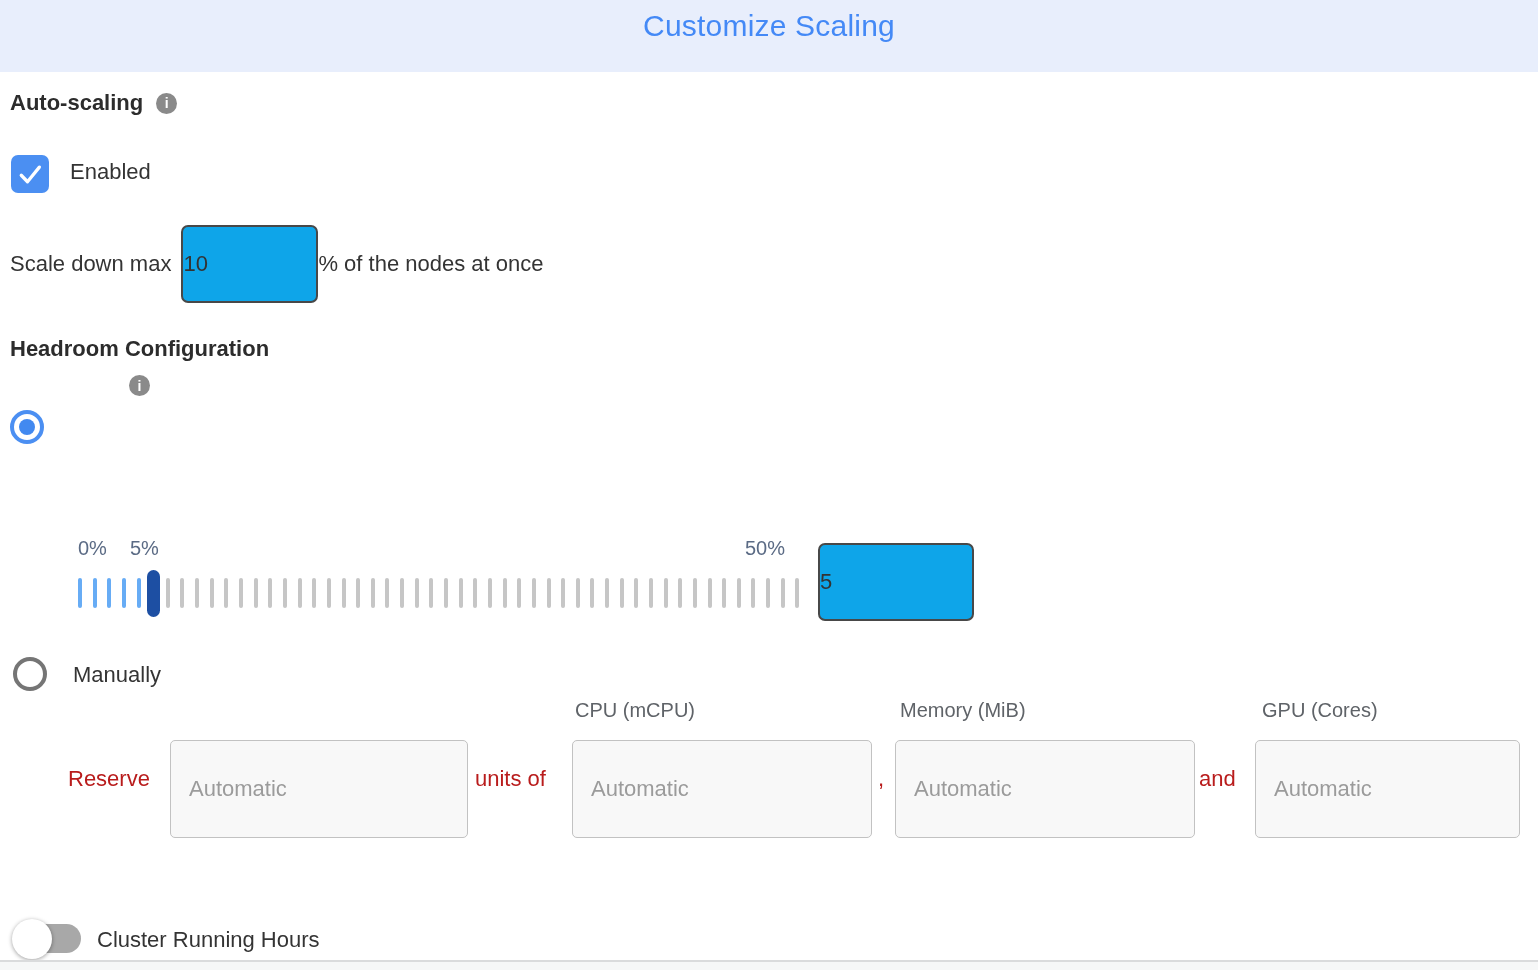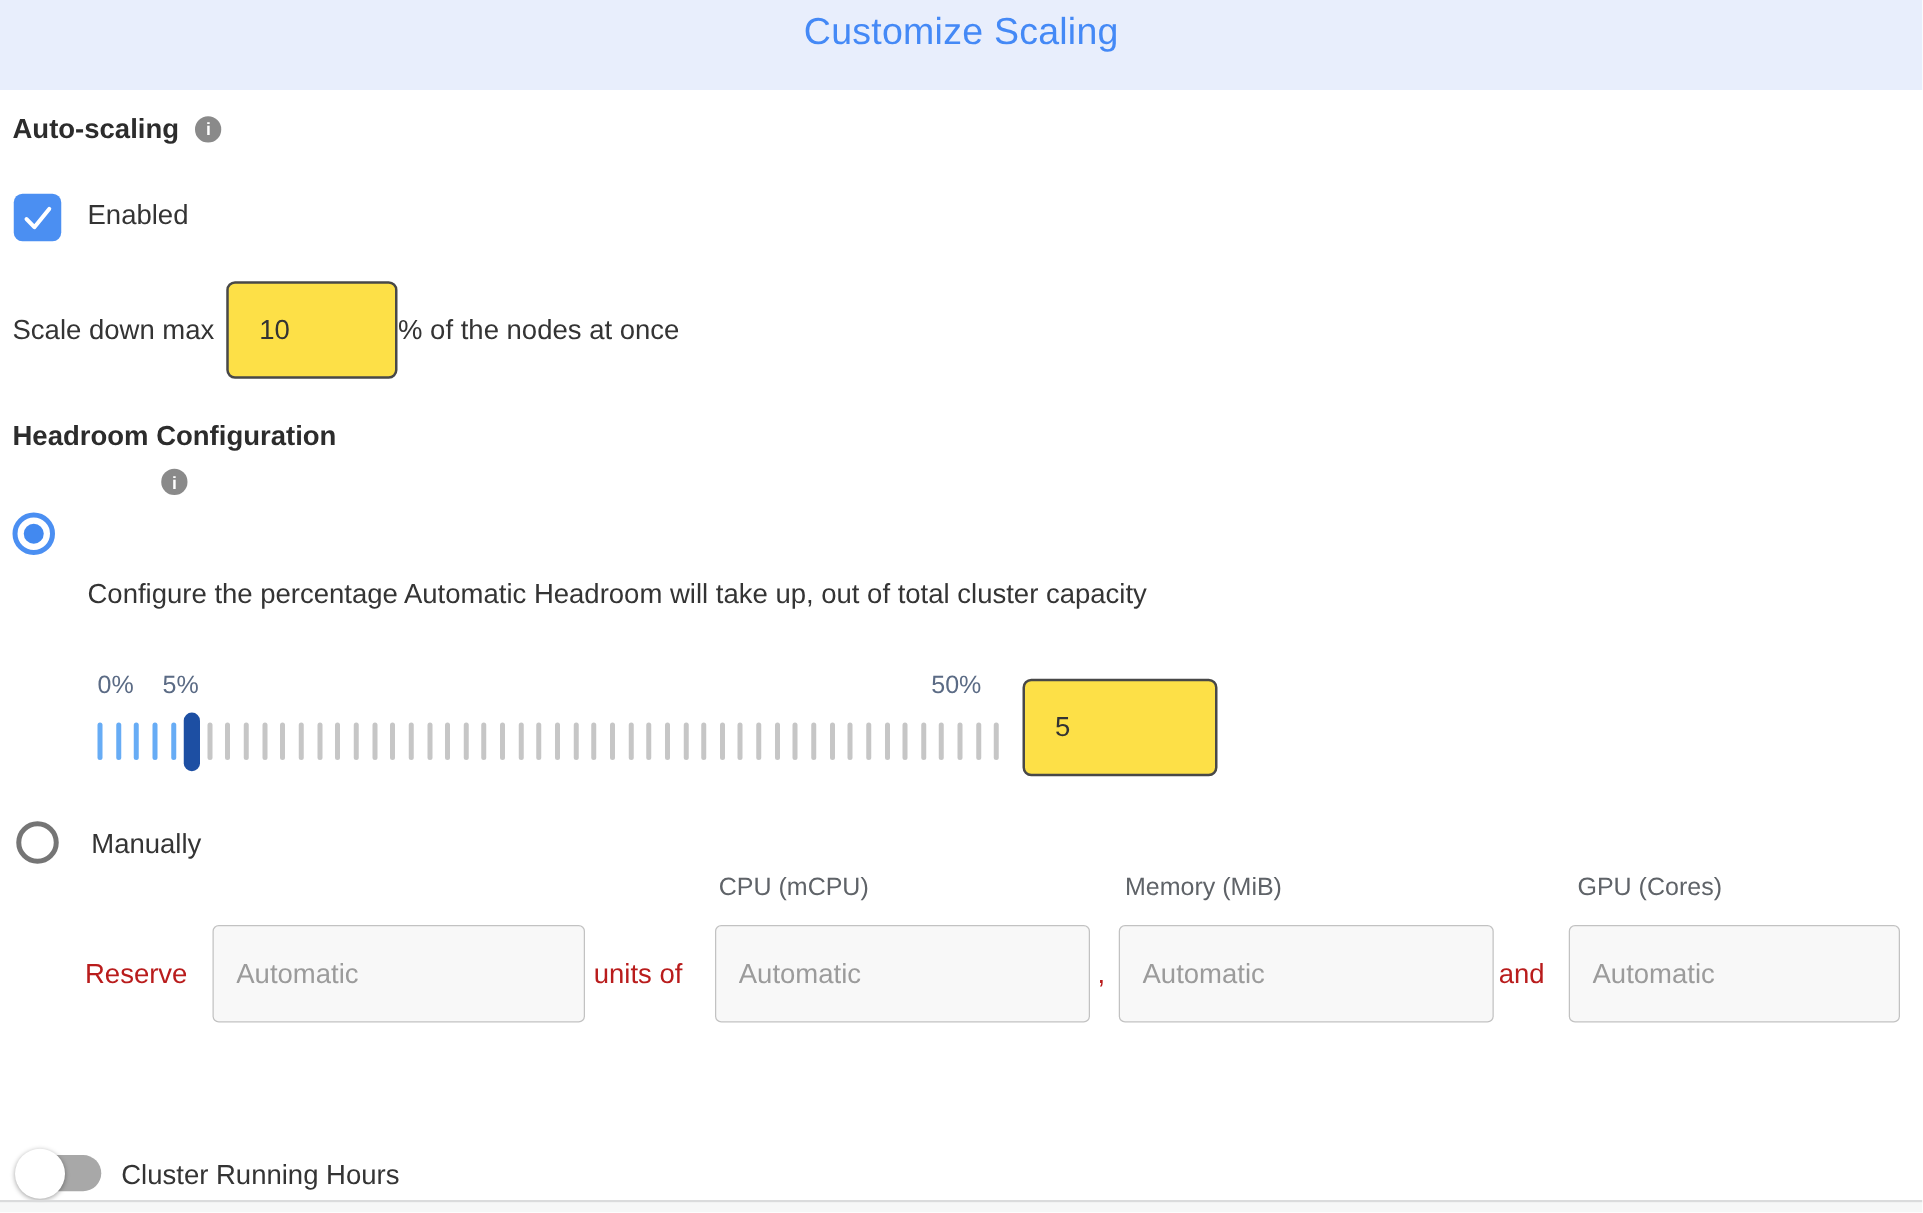--- a/index.html
+++ b/index.html
@@ -46,21 +46,21 @@
     display:flex; align-items:center; justify-content:center; cursor:pointer;
   }
   .checkbox svg { width:30px; height:30px; }
   .checkbox-row .txt { margin-left:21px; margin-top:4px; }
 
   
   .scaledown-row { position:absolute; left:10px; top:225px; height:78px; display:flex; align-items:center; }
   .dark-input {
     height:78px; border:2px solid #484848; border-radius:7px;
     font-family:"Liberation Sans",sans-serif; font-size:22px; color:#333;
-    padding-left:24px; background:#fde047; outline:none;
+    background:#0ea5e9; outline:none;
   }
   .scaledown-row .dark-input { width:137px; margin-left:10px; }
 
   
   .radio-row { position:absolute; display:flex; align-items:flex-start; }
   .radio {
     width:34px; height:34px; border-radius:50%; flex:0 0 auto;
     display:flex; align-items:center; justify-content:center; cursor:pointer;
   }
   .radio.selected { border:4px solid #4b8ff2; }
@@ -93,21 +93,21 @@
   .headroom-input { position:absolute; left:818px; top:543px; width:156px; }
 
   
   .col-header { position:absolute; top:699px; font-size:20px; color:#5f6368; }
   .hdr-cpu { left:575px; } .hdr-mem { left:900px; } .hdr-gpu { left:1262px; }
 
   .reserve-row { position:absolute; left:0; top:740px; width:1538px; height:78px; }
   .reserve-row .label { position:absolute; top:26px; font-size:22px; color:#b91c1c; }
   .lbl-reserve { left:68px; } .lbl-units { left:475px; } .lbl-comma { left:878px; } .lbl-and { left:1199px; }
   .gray-input {
-    position:absolute; top:0; height:78px;
+    position:absolute; top:0; height:98px;
     background:#f8f8f8; border:1.5px solid #c2c2c2; border-radius:5px;
     font-family:"Liberation Sans",sans-serif; font-size:22px; color:#555;
     padding-left:18px; outline:none;
   }
   .gray-input::placeholder { color:#9b9b9b; opacity:1; }
   .in-count { left:170px; width:298px; }
   .in-cpu   { left:572px; width:300px; }
   .in-mem   { left:895px; width:300px; }
   .in-gpu   { left:1255px; width:265px; }
 
@@ -159,21 +159,20 @@
     <span>Headroom Configuration</span>
     <span class="info-icon">i</span>
   </div>
 
   <div class="radio-row pos-option-auto">
     <div class="radio selected">
       <div class="dot"></div>
     </div>
   </div>
 
-  <div class="auto-desc txt">Configure the percentage Automatic Headroom will take up, out of total cluster capacity</div>
 
   <div class="slider">
     <span class="pct pct-min">0%</span>
     <span class="pct pct-cur">5%</span>
     <span class="pct pct-max">50%</span>
     <div class="ticks" id="slider-ticks">
         <div class="tick active"></div>
         <div class="tick active"></div>
         <div class="tick active"></div>
         <div class="tick active"></div>

